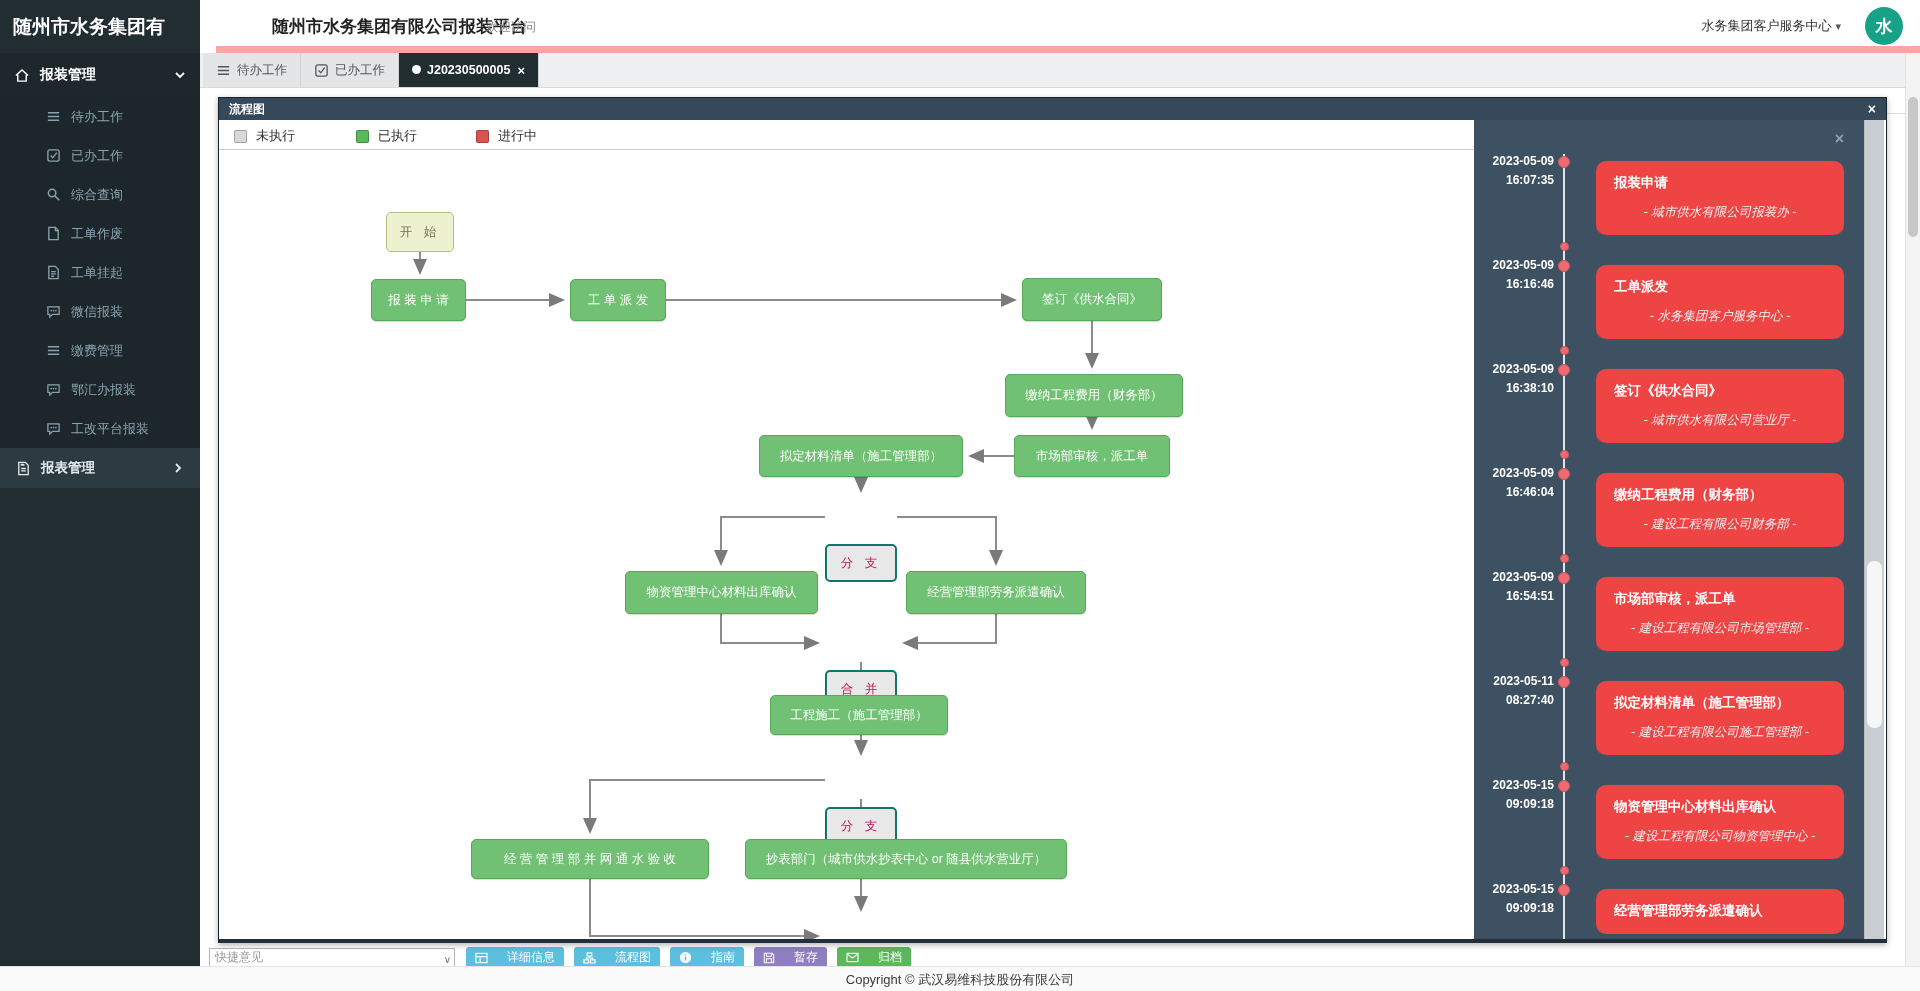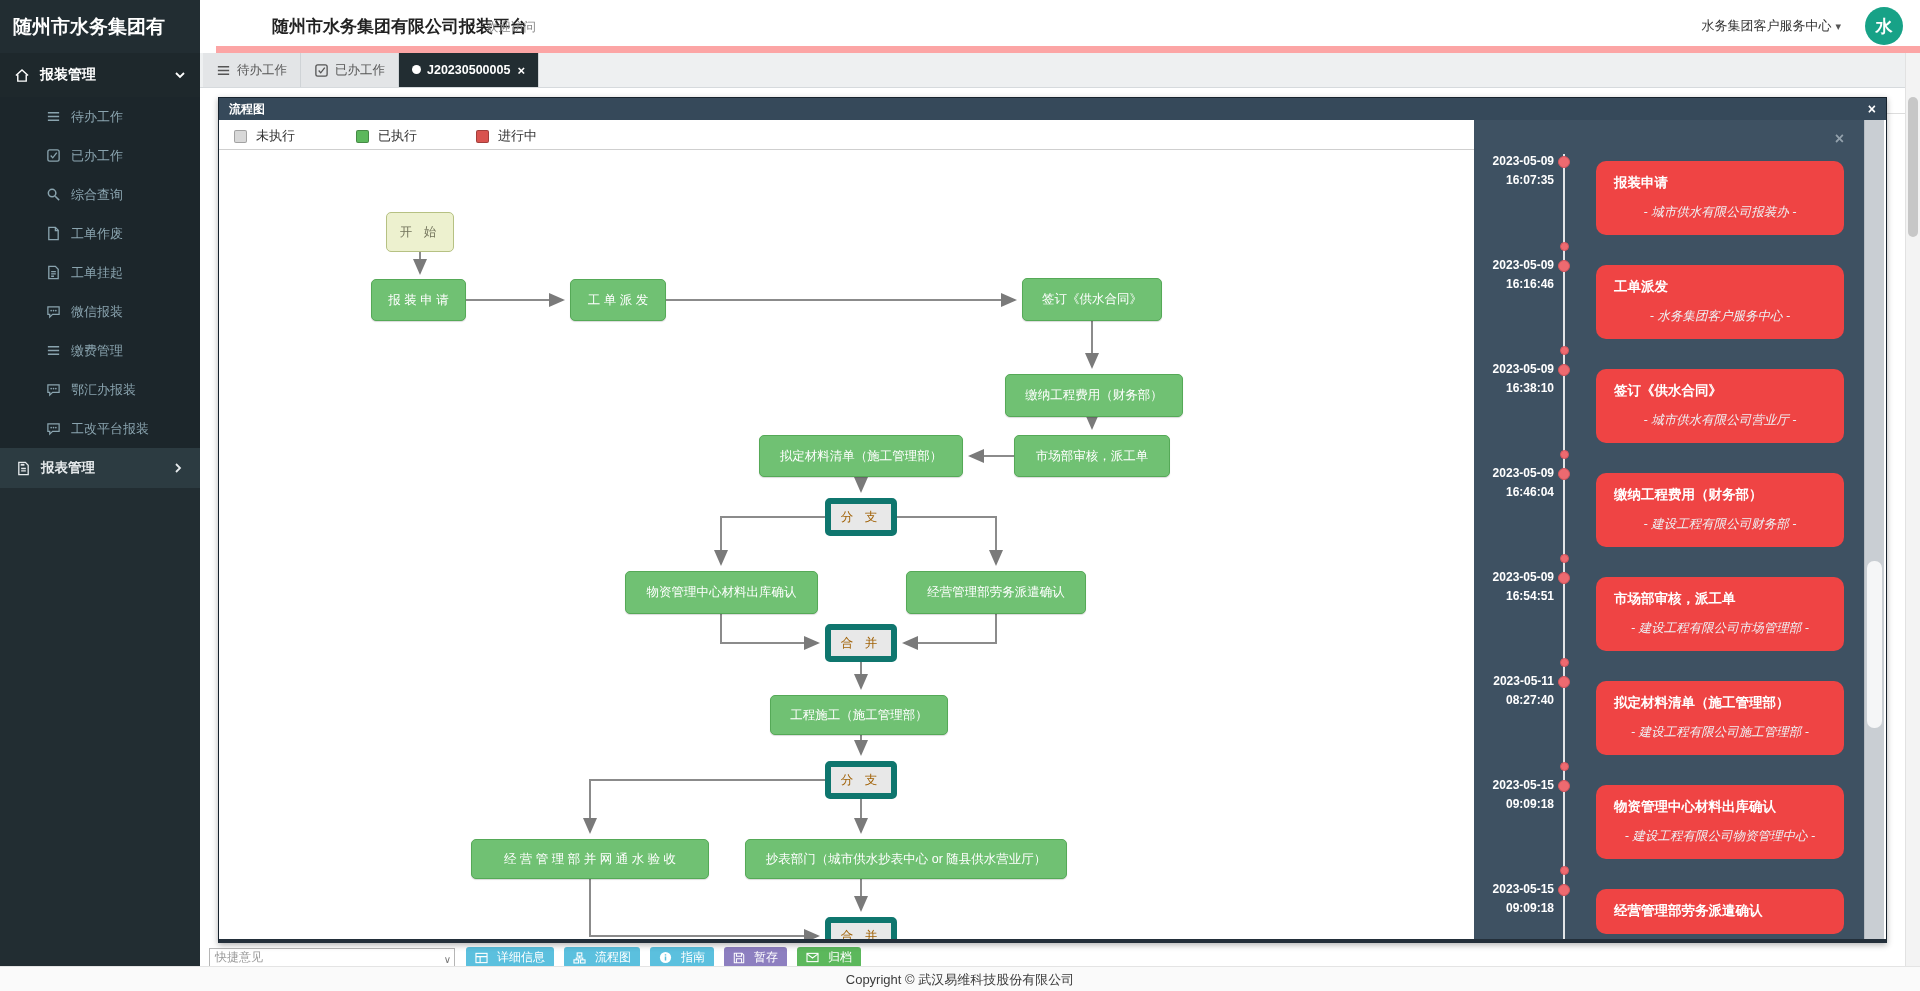--- a/index.html
+++ b/index.html
@@ -39,40 +39,40 @@
   .frag{position:absolute;left:1784px;font-size:15px;line-height:15px;}
   .frag .g{color:#39a65a;display:block;}
   .frag .r{color:#d9534f;display:block;}
   #page-scrollbar{position:absolute;left:1905px;top:53px;width:15px;height:913px;background:#f3f3f3;border-left:1px solid #e2e2e2;}
   #page-scroll-thumb{position:absolute;left:2px;top:44px;width:10px;height:140px;border-radius:6px;background:#c7c7c7;}
 
   
   #quick-select{position:absolute;left:209px;top:948px;width:246px;height:19px;border:1px solid #b6b6b6;background:#fff;color:#9a9a9a;font-size:12px;line-height:17px;padding:0 18px 0 5px;cursor:pointer;}
   #quick-select .sel-caret{position:absolute;right:3px;top:2px;color:#777;font-size:10px;}
   #btnrow{position:absolute;left:466px;top:947px;display:flex;gap:10px;}
-  .tbtn{height:21px;display:flex;align-items:center;gap:9px;padding:0 9px;border-radius:3px;color:#fff;font-size:12px;border:none;cursor:pointer;white-space:nowrap;}
+  .tbtn{height:21px;display:flex;align-items:center;gap:19px;padding:0 9px;border-radius:3px;color:#fff;font-size:12px;border:none;cursor:pointer;white-space:nowrap;}
   #footer{position:absolute;left:0;top:966px;width:1920px;height:25px;background:#fafafa;border-top:1px solid #e4e4e4;}
   #copyright{margin-top:4px;text-align:center;font-size:13px;color:#3c3c3c;}
 
   
   #modal{position:absolute;left:218px;top:97px;width:1669px;height:846px;border:1px solid #17232e;border-bottom:4px solid #232f3a;background:#fff;box-shadow:0 2px 6px rgba(0,0,0,.3);}
   #modal-header{height:22px;background:#36495a;color:#fff;display:flex;align-items:center;padding:0 10px;}
   #modal-title{font-size:12px;font-weight:bold;}
   #modal-close{margin-left:auto;font-size:14px;font-weight:bold;cursor:pointer;line-height:1;}
   #modal-body{position:relative;width:100%;height:819px;background:#fff;overflow:hidden;}
 
   
   #flowarea{position:absolute;left:0;top:0;width:1255px;height:819px;}
   #legend{position:absolute;left:0;top:3px;width:1255px;height:27px;border-bottom:1px solid #cfcfcf;}
   .leg-item{position:absolute;top:4px;display:flex;align-items:center;font-size:13px;color:#333;}
   .leg-swatch{width:13px;height:13px;border-radius:2px;margin-right:9px;border:1px solid rgba(0,0,0,.25);}
   #flowsvg{position:absolute;left:0;top:0;}
   .fnode{position:absolute;display:flex;align-items:center;justify-content:center;border-radius:5px;font-size:12.5px;text-align:center;white-space:nowrap;}
   .fnode.done{background:#70c173;border:1px solid #55a957;color:#fff;box-shadow:0 1px 1px rgba(0,0,0,.15);}
-  .fnode.gate{background:#e8e8e8;border:6px solid #0f766e;color:#a16207;letter-spacing:4px;}
+  .fnode.gate{background:#e8e8e8;border:2px solid #0f766e;color:#be185d;letter-spacing:4px;margin-top:46px;}
   .fnode.start{background:#edf1cf;border:1px solid #b6c183;color:#72735b;letter-spacing:4px;}
 
   
   #tlpanel{position:absolute;left:1255px;top:0;width:390px;height:819px;background:#3e5162;overflow:hidden;}
   #tl-close{position:absolute;top:10px;right:20px;color:#93a1ac;font-size:16px;font-weight:bold;cursor:pointer;z-index:5;}
   #tl-line{position:absolute;left:89px;top:34px;bottom:-10px;width:2px;background:rgba(255,255,255,.85);}
   #tl-entries{position:absolute;left:0;top:41px;width:100%;}
   .tl-entry{position:relative;margin-bottom:30px;}
   .tl-time{position:absolute;left:0;top:-9px;width:80px;text-align:right;color:#fff;font-size:12px;font-weight:bold;line-height:19px;}
   .tl-dot{position:absolute;left:84px;top:-5px;width:12px;height:12px;border-radius:50%;background:#ed6a70;border:1px solid #d6555d;z-index:2;}

